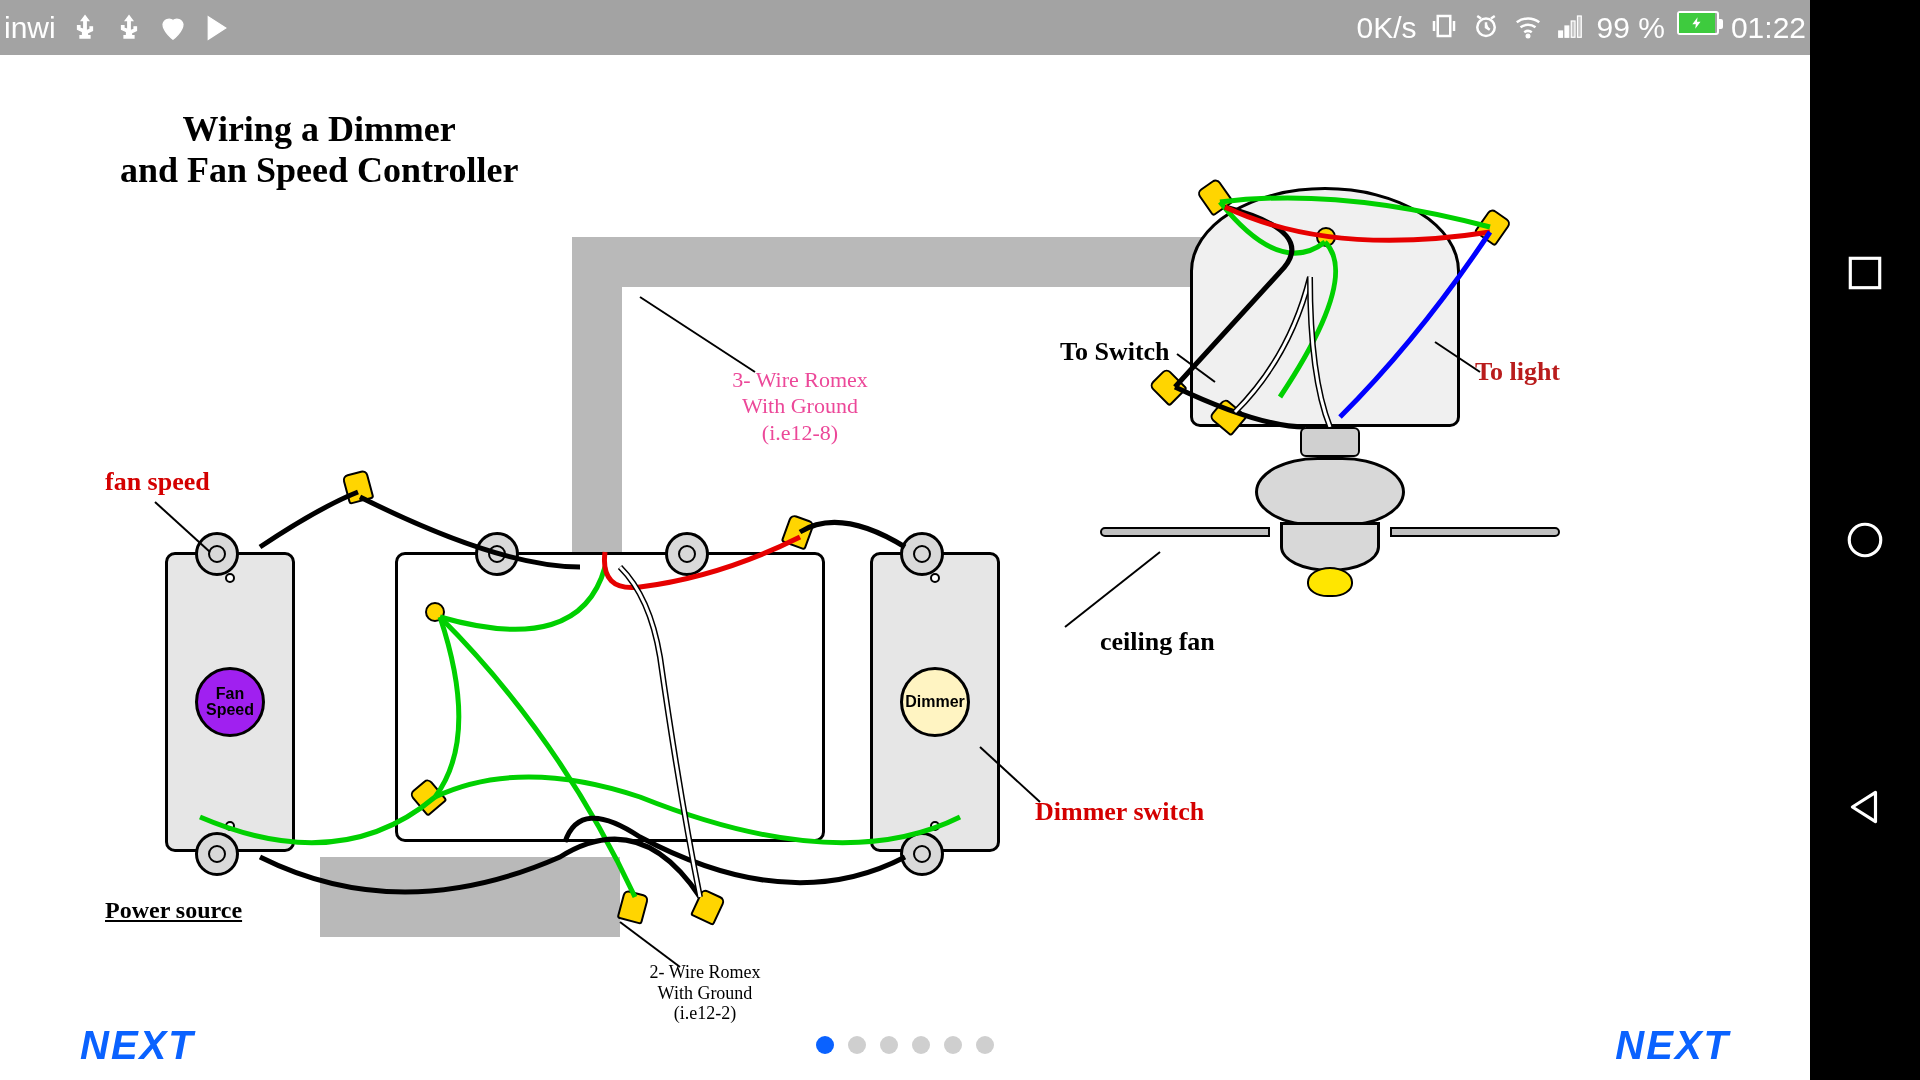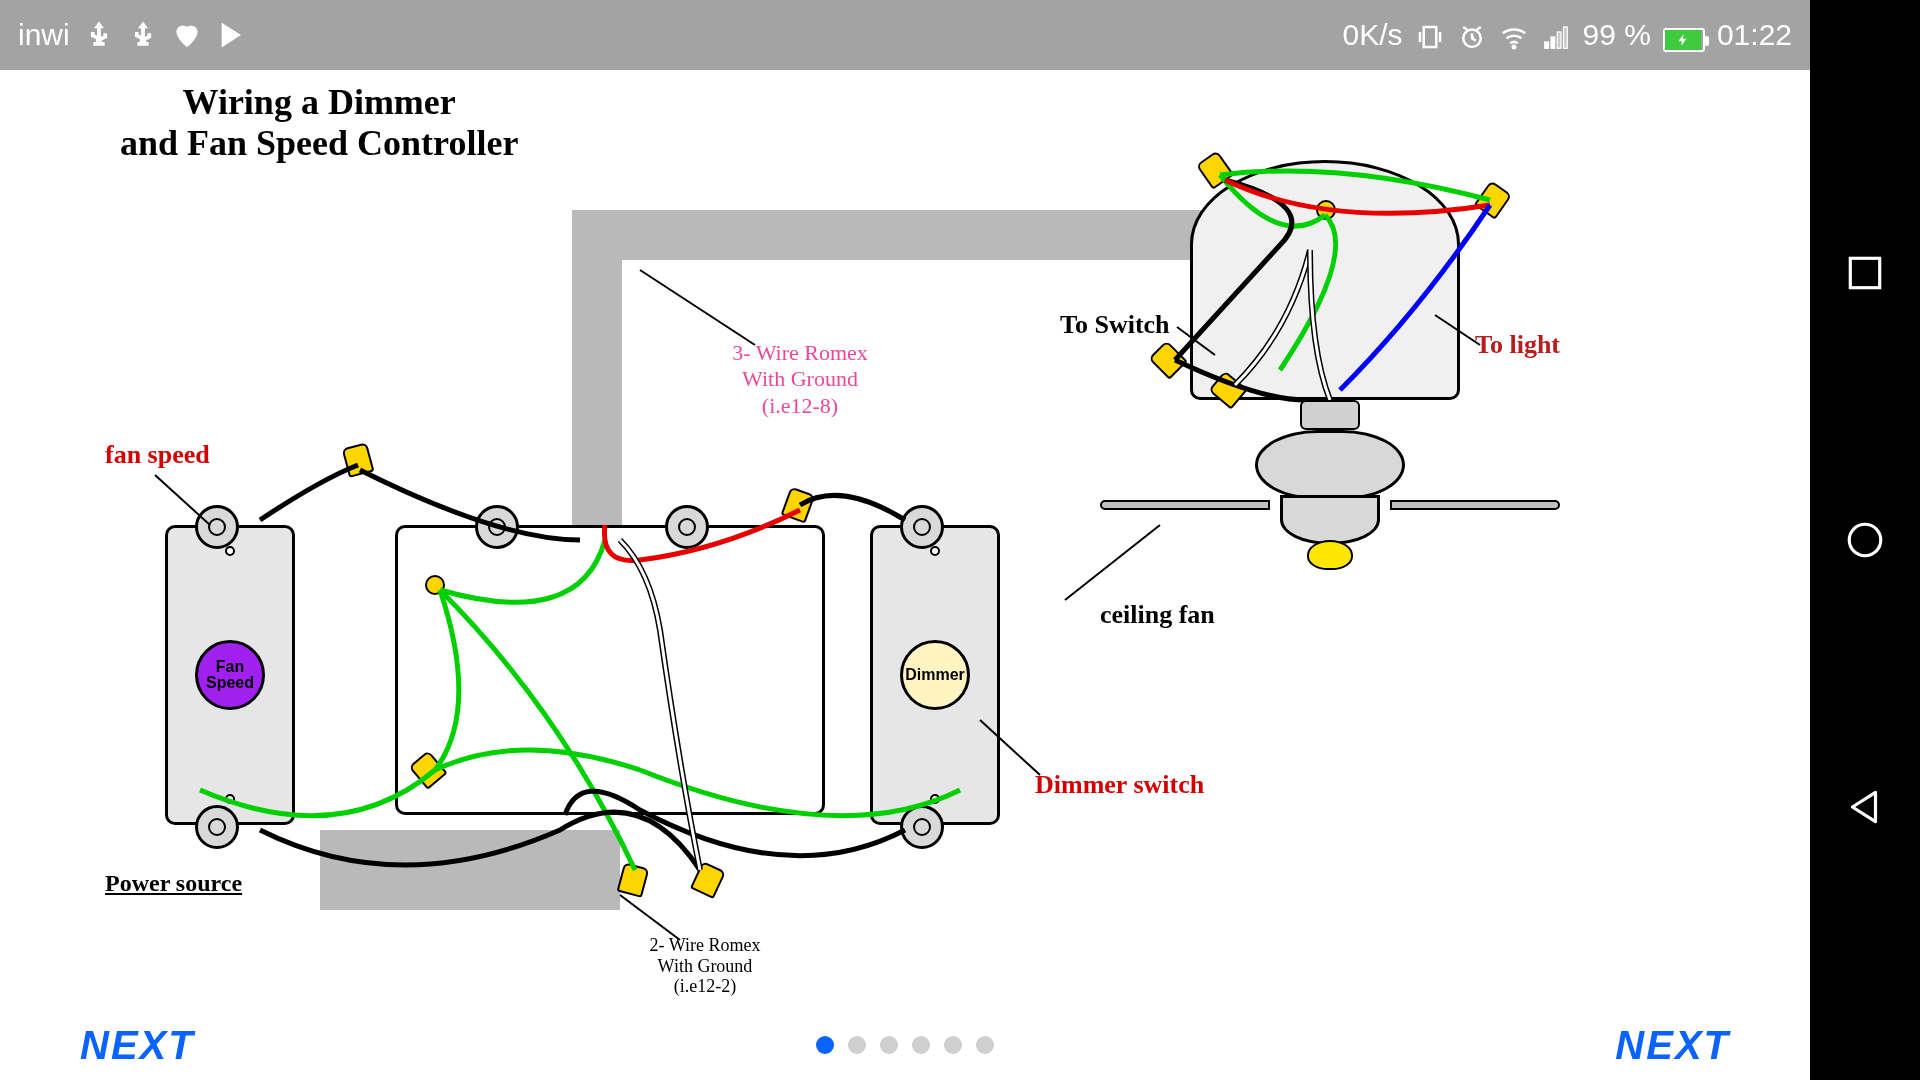--- a/index.html
+++ b/index.html
@@ -3,32 +3,32 @@
 <meta charset="utf-8">
 <style>
   * { box-sizing: border-box; margin: 0; padding: 0; }
   html, body { width: 1920px; height: 1080px; font-family: Arial, sans-serif; overflow: hidden; }
   body { display: flex; }
   .screen { width: 1810px; height: 1080px; background: #fff; position: relative; display: flex; flex-direction: column; }
   .navbar { width: 110px; height: 1080px; background: #000; display: flex; flex-direction: column; align-items: center; justify-content: space-around; padding: 140px 0; }
   .nav-icon { width: 42px; height: 42px; display: flex; align-items: center; justify-content: center; }
   .nav-icon svg { width: 42px; height: 42px; }
 
-  .statusbar { height: 70px; background: #a3a3a3; display: flex; align-items: center; justify-content: space-between; padding: 0 18px; color: #fff; font-size: 30px; }
+  .statusbar { height: 55px; background: #a3a3a3; display: flex; align-items: center; justify-content: space-between; padding: 0 4px; color: #fff; font-size: 30px; }
   .status-left { display: flex; align-items: center; gap: 14px; }
-  .status-right { display: flex; align-items: flex-end; gap: 12px; }
+  .status-right { display: flex; align-items: flex-start; gap: 12px; }
   .s-icon { display: inline-flex; align-items: center; justify-content: center; }
   .s-icon svg { width: 30px; height: 30px; fill: #fff; stroke: #fff; }
   .battery { display: inline-flex; align-items: center; border: 2px solid #fff; border-radius: 3px; width: 42px; height: 24px; position: relative; }
   .battery::after { content: ""; position: absolute; right: -6px; top: 6px; width: 4px; height: 10px; background: #fff; border-radius: 0 2px 2px 0; }
   .battery-fill { background: #3ecb3e; width: 95%; height: 100%; display: flex; align-items: center; justify-content: center; }
   .battery-fill svg { width: 14px; height: 14px; }
 
   .content { flex: 1; position: relative; background: #fff; }
-  .diagram { position: absolute; inset: 0; }
+  .diagram { position: absolute; inset: 0; margin-top: 42px; }
 
   .bottombar { height: 70px; display: flex; align-items: center; justify-content: space-between; padding: 0 80px; }
   .skip, .next { font-size: 40px; font-weight: 700; color: #0a62ff; font-style: italic; cursor: pointer; letter-spacing: 2px; }
   .dots { display: flex; gap: 14px; }
   .dot { width: 18px; height: 18px; border-radius: 50%; background: #cfcfcf; }
   .dot.active { background: #0a62ff; }
 
   
   .dtxt { position: absolute; font-family: "Times New Roman", serif; }
   .title { font-size: 36px; font-weight: 700; color: #000; line-height: 1.15; }

